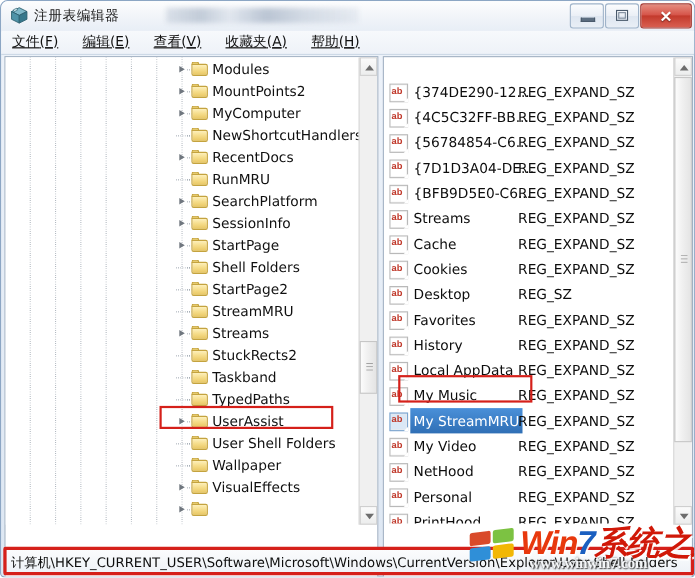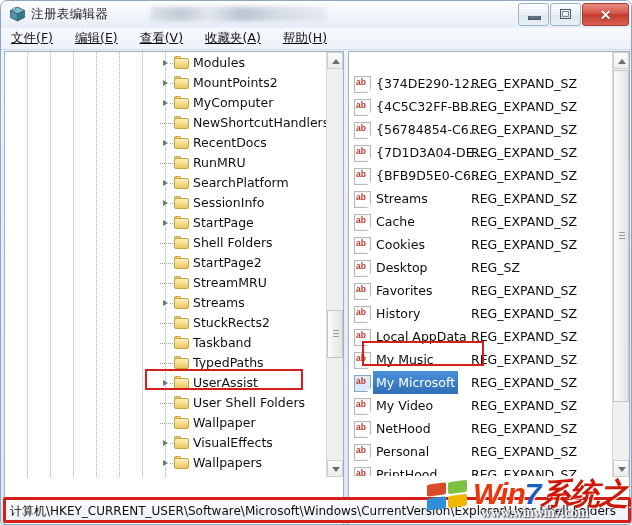--- a/index.html
+++ b/index.html
@@ -541,21 +541,20 @@
             </div>
             <div class="trow">
               <span class="texp" style="left: 155px;">
                 <span class="arrow"></span>
               </span>
               <span class="tconn" style="left: 165px; top: 10px; width: 4px;"></span>
               <span class="folder" style="left: 169px; top: 3px;">
                 <span class="ft"></span>
                 <span class="fb"></span>
               </span>
-              <span class="tlabel" style="left: 188px;">Wallpapers</span>
             </div>
           </div>
       </div>
 
       <div class="vsb" style="left:321px">
         <div class="sbtn up">
           <span class="sar u"></span>
         </div>
         <div class="thumb" style="top:258px;height:48px">
           <span class="grip"></span>
@@ -642,21 +641,21 @@
               <span class="lname">Local AppData</span>
               <span class="ltype">REG_EXPAND_SZ</span>
             </div>
             <div class="lrow">
               <span class="abicon"></span>
               <span class="lname">My Music</span>
               <span class="ltype">REG_EXPAND_SZ</span>
             </div>
             <div class="lrow sel">
               <span class="abicon"></span>
-              <span class="lname">My Microsoft</span>
+              <span class="lname">My StreamMRU</span>
               <span class="ltype">REG_EXPAND_SZ</span>
             </div>
             <div class="lrow">
               <span class="abicon"></span>
               <span class="lname">My Video</span>
               <span class="ltype">REG_EXPAND_SZ</span>
             </div>
             <div class="lrow">
               <span class="abicon"></span>
               <span class="lname">NetHood</span>

